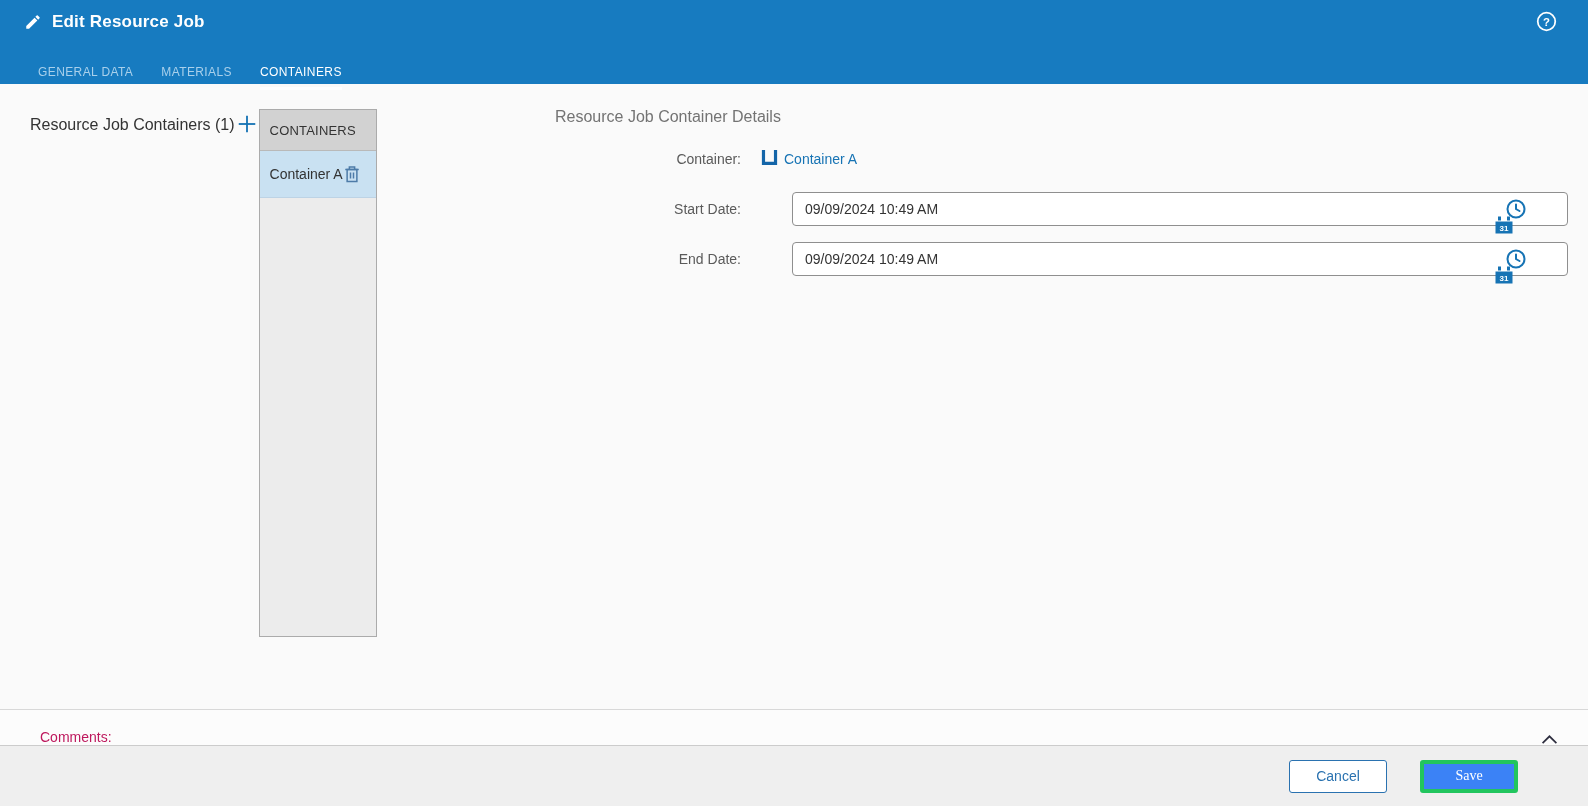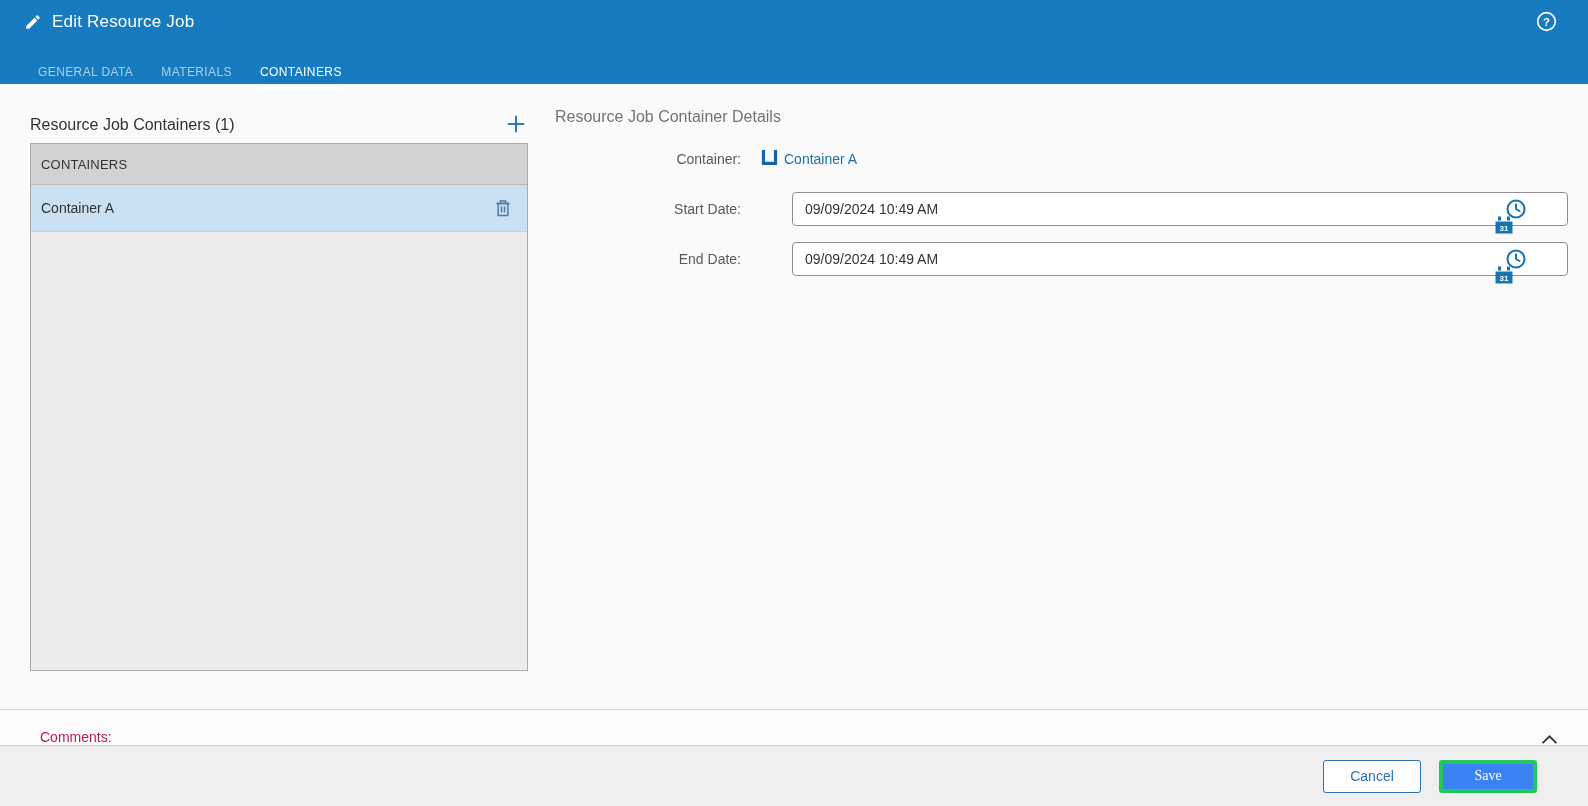--- a/index.html
+++ b/index.html
@@ -7,36 +7,36 @@
   body {
     font-family:"Liberation Sans", sans-serif;
     background:#fafafa;
     color:#333;
     overflow:hidden;
   }
 
   
   .topbar { height:84px; background:#177bc0; position:relative; }
   .title-row { display:flex; align-items:center; gap:10px; padding:12px 0 0 24px; }
-  .title-row h1 { font-size:17px; font-weight:400; color:#fff; letter-spacing:0.2px;text-align:center; }
+  .title-row h1 { font-size:17px; font-weight:700; color:#fff; letter-spacing:0.2px;text-align:center; }
   .pencil-wrap { width:18px; height:18px; display:inline-flex; }
   .help-wrap { position:absolute; top:11px; right:31px; width:21px; height:21px; cursor:pointer; }
 
   .tabs { display:flex; gap:28px; padding-left:38px; margin-top:9px; }
   .tab {
     font-size:12px; letter-spacing:0.4px; color:#a9d0eb;
     padding-bottom:9px; border-bottom:2px solid rgba(255,255,255,0.33);
     cursor:pointer; text-transform:uppercase;margin-top:24px;
   }
   .tab.active { color:#fff; border-bottom:3px solid #fff; padding-bottom:8px; }
 
   
   .content { display:flex; height:625px; padding:24px 51px 0 30px; }
 
-  .left { width:498px; flex-shrink:0; display:flex; flex-direction:column; }
+  .left { width:498px; flex-shrink:0; display:flex; }
   .left-head { display:flex; justify-content:space-between; align-items:center; height:34px; }
   .left-head h2 { font-size:16px; font-weight:400; color:#333; }
   .add-btn { background:none; border:none; width:24px; height:24px; cursor:pointer; padding:0; }
 
   .listbox { margin-top:1px; border:1px solid #ababab; background:#ececec; height:528px; }
   .list-header {
     height:41px; background:#d2d2d2; display:flex; align-items:center;
     padding-left:10px; font-size:13px; color:#333; letter-spacing:0.2px;
     border-bottom:1px solid #b9b9b9;
   }
@@ -68,21 +68,21 @@
     height:37px; background:#fcfcfc;
     border-top:1px solid #d8d8d8; border-bottom:1px solid #cccccc;
     display:flex; align-items:flex-end; justify-content:space-between;
     padding:0 30px 0 40px; font-size:14px; color:#be185d;
   }
   .chev-btn { background:none; border:none; width:17px; height:12px; cursor:pointer; padding:0; }
 
   
   footer {
     height:60px; background:#efefef; display:flex; align-items:center;
-    justify-content:flex-end; gap:18px; padding-right:51px;
+    justify-content:flex-end; gap:33px; padding-right:70px;
   }
   .btn { width:98px; height:33px; border-radius:3px; font-size:14px; cursor:pointer;
          font-family:"Liberation Sans", sans-serif; }
   .btn-cancel { background:#fff; border:1px solid #2a72b0; color:#2a72b0; }
   .btn-save   { background:#3b82f6; border:4px solid #22c55e; color:#fff;font-family:Liberation Serif, serif; }
 </style>
 </head>
 <body>
 
 <div>

